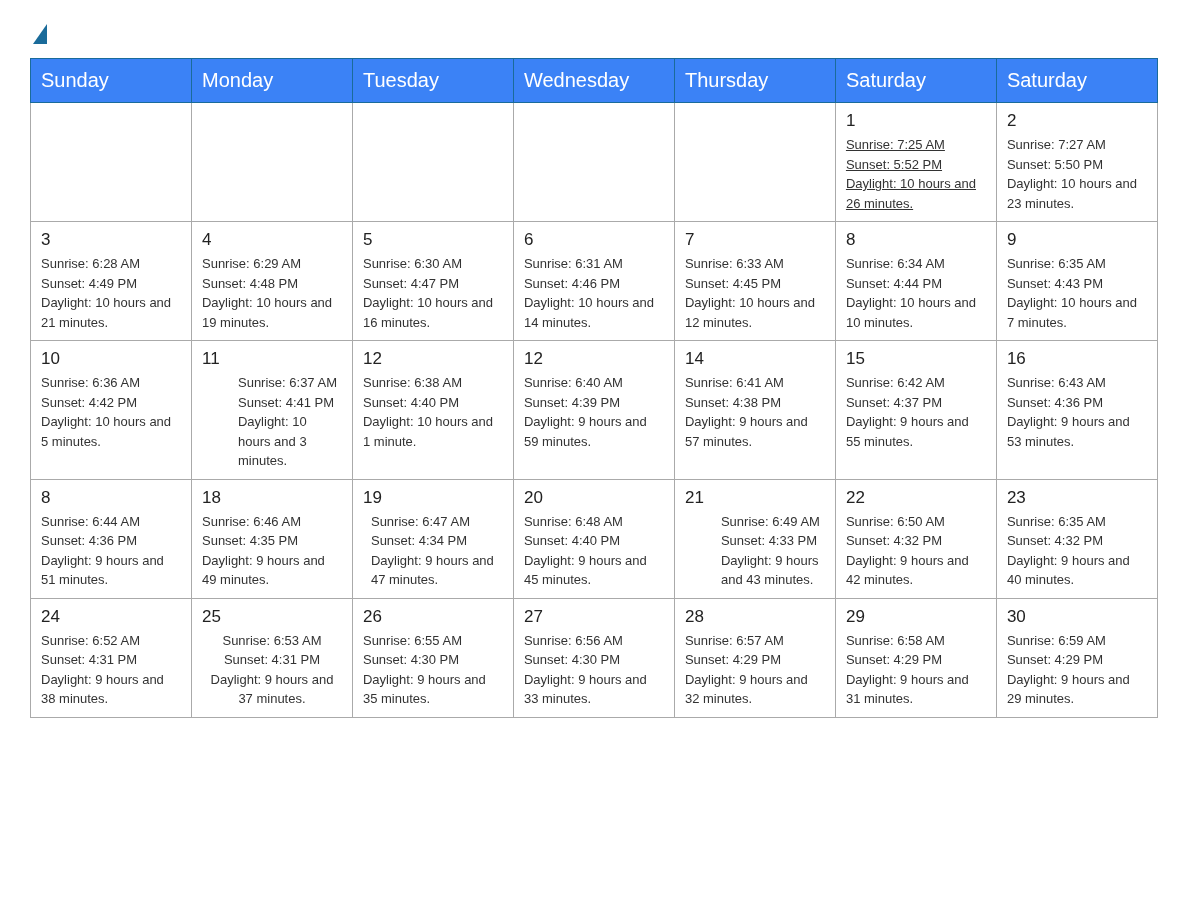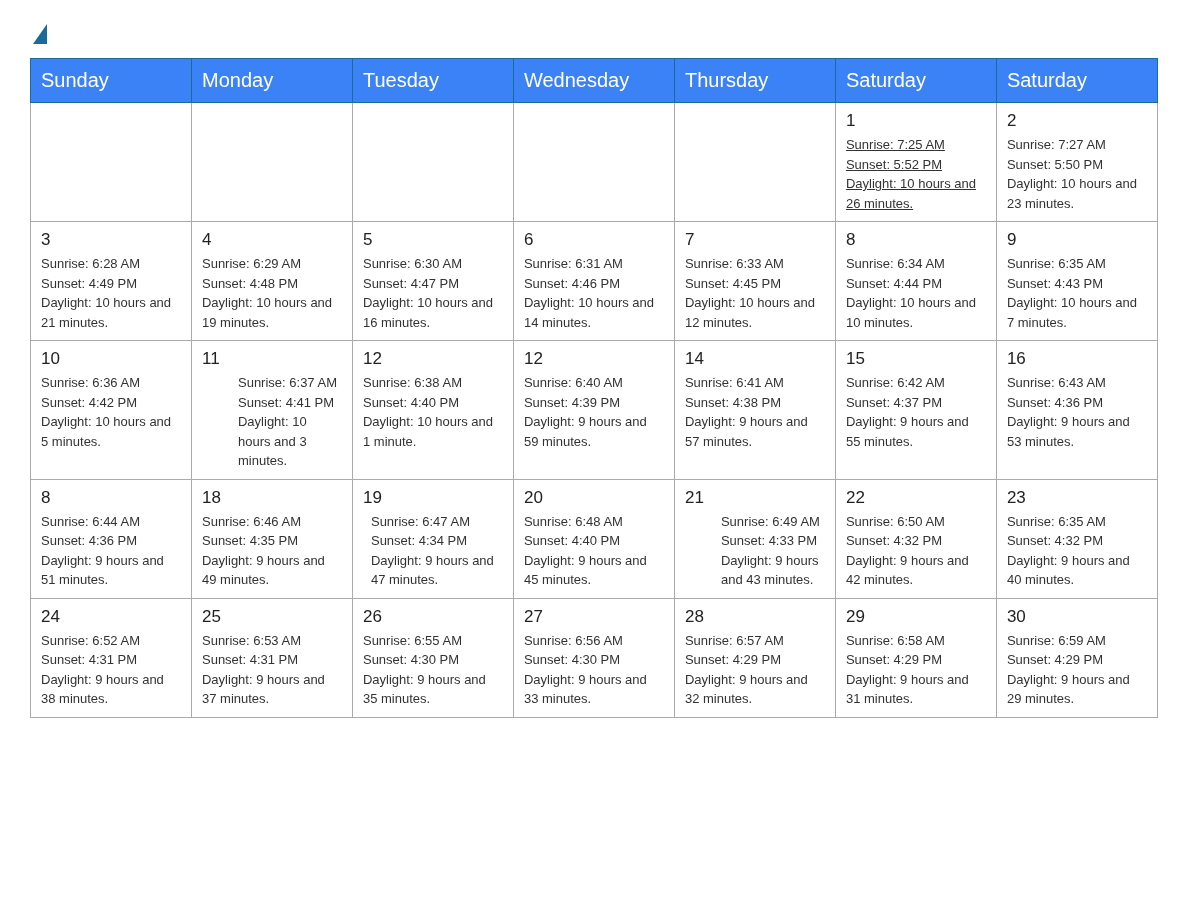--- a/index.html
+++ b/index.html
@@ -284,21 +284,21 @@
       </tr>
       <tr>
         <td>
           <span class="day-number">24</span>
           <div class="day-info" style="white-space: pre-line;">Sunrise: 6:52 AM
 Sunset: 4:31 PM
 Daylight: 9 hours and 38 minutes.</div>
         </td>
         <td>
           <span class="day-number">25</span>
-          <div class="day-info" style="white-space: pre-line;">Sunrise: 6:53 AM
+          <div class="day-info" style="white-space: pre-line; text-align: center;">Sunrise: 6:53 AM
 Sunset: 4:31 PM
 Daylight: 9 hours and 37 minutes.</div>
         </td>
         <td>
           <span class="day-number">26</span>
           <div class="day-info" style="white-space: pre-line;">Sunrise: 6:55 AM
 Sunset: 4:30 PM
 Daylight: 9 hours and 35 minutes.</div>
         </td>
         <td>

